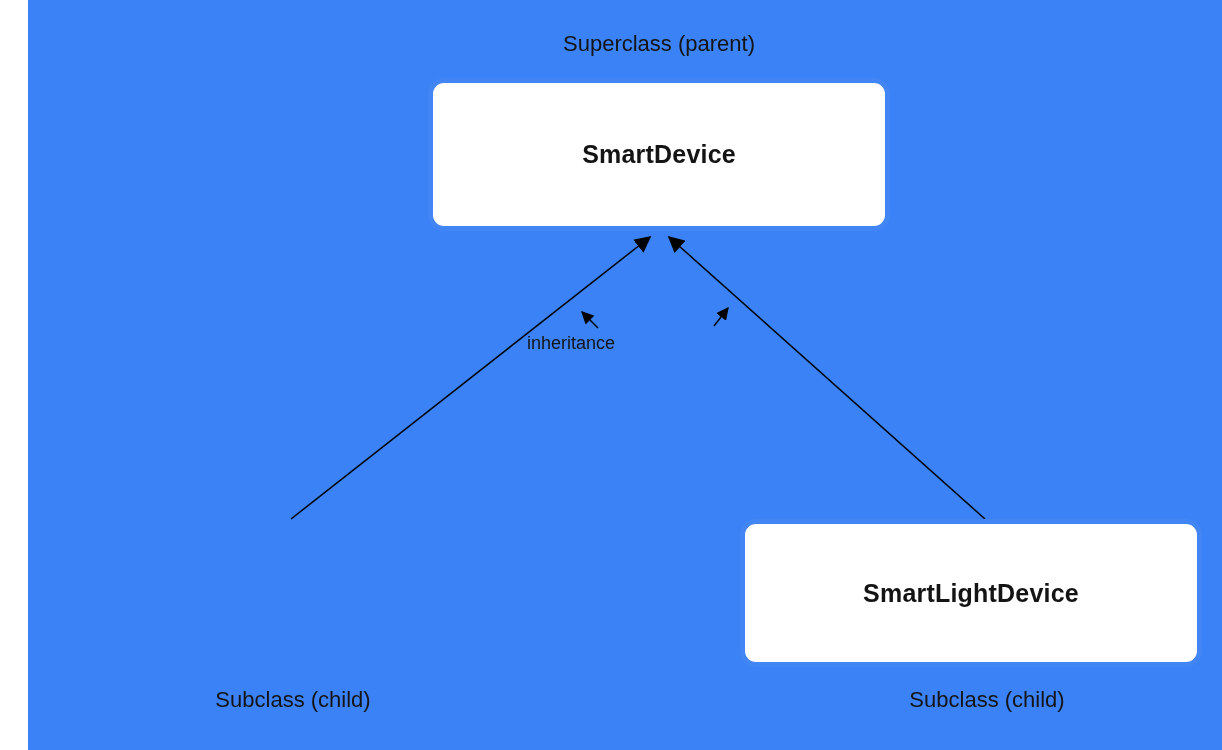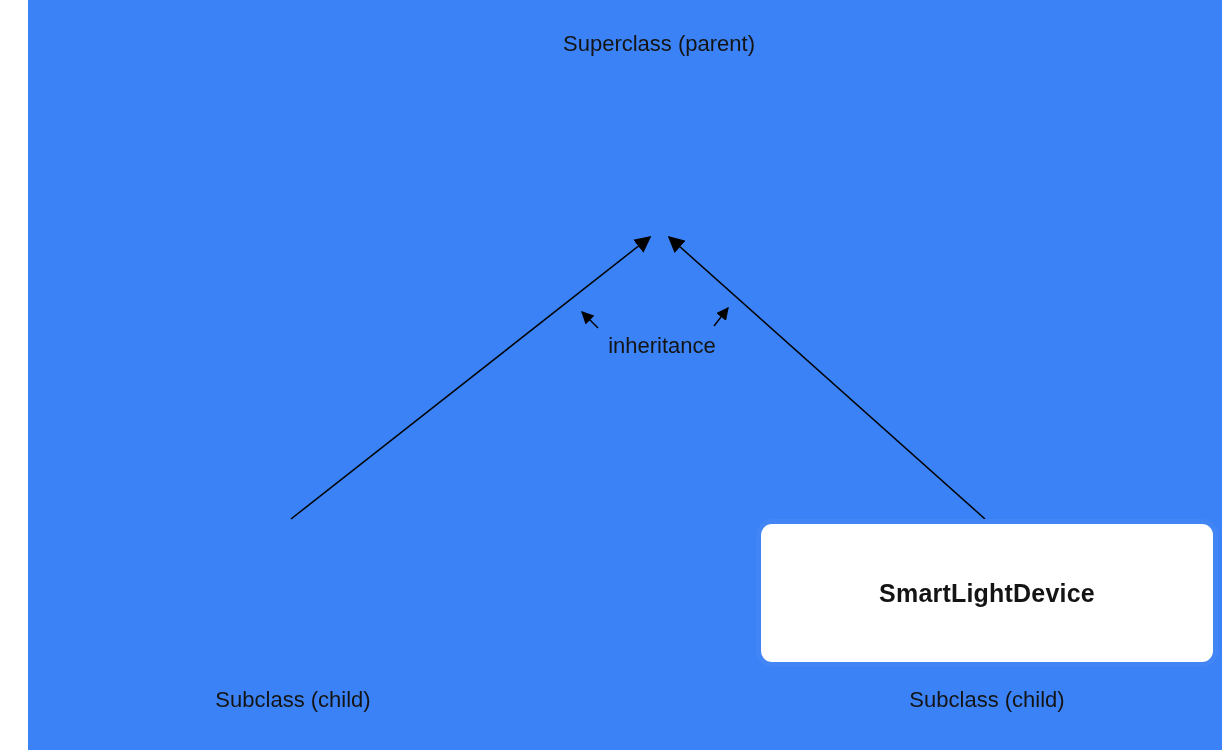--- a/index.html
+++ b/index.html
@@ -54,21 +54,21 @@
     width: 462px;
     height: 153px;
   }
   .subclass-box-left {
     left: 35px;
     top: 519px;
     width: 460px;
     height: 153px;
   }
   .subclass-box-right {
-    left: 728px;
+    left: 712px;
     top: 519px;
     width: 462px;
     height: 148px;
   }
 
   .caption {
     position: absolute;
     text-align: center;
     font-size: 22px;
     line-height: 28px;
@@ -85,25 +85,24 @@
     width: 460px;
     top: 686px;
   }
   .subclass-caption-right {
     left: 728px;
     width: 462px;
     top: 686px;
   }
   .edge-label {
     position: absolute;
-    left: 484px;
+    left: 499px;
     width: 300px;
     top: 333px;
-    text-align: center;
-    font-size: 22px;
+    font-size: 18px;
     color: var(--text, #141414);
     white-space: nowrap;
   }
 </style>
 </head>
 <body>
 
 <div class="canvas">
 
   <svg class="edges" width="1222" height="750" viewBox="0 0 1222 750" xmlns="http://www.w3.org/2000/svg">
@@ -116,20 +115,23 @@
       </marker>
     </defs>
     <line class="main-edge" x1="263" y1="519" x2="622" y2="237" marker-end="url(#arrow-main)"></line>
     <line class="main-edge" x1="957" y1="519" x2="641" y2="237" marker-end="url(#arrow-main)"></line>
     <line class="pointer-edge" x1="570" y1="328" x2="554" y2="312" marker-end="url(#arrow-small)"></line>
     <line class="pointer-edge" x1="686" y1="326" x2="700" y2="308" marker-end="url(#arrow-small)"></line>
   </svg>
 
   <div class="caption superclass-caption">Superclass (parent)</div>
 
+  <div class="box superclass-box">
+    <span class="box-name">SmartDevice</span>
+  </div>
 
   <div class="edge-label">inheritance</div>
 
 
   <div class="box subclass-box-right">
     <span class="box-name">SmartLightDevice</span>
   </div>
 
   <div class="caption subclass-caption-left">Subclass (child)</div>
 

